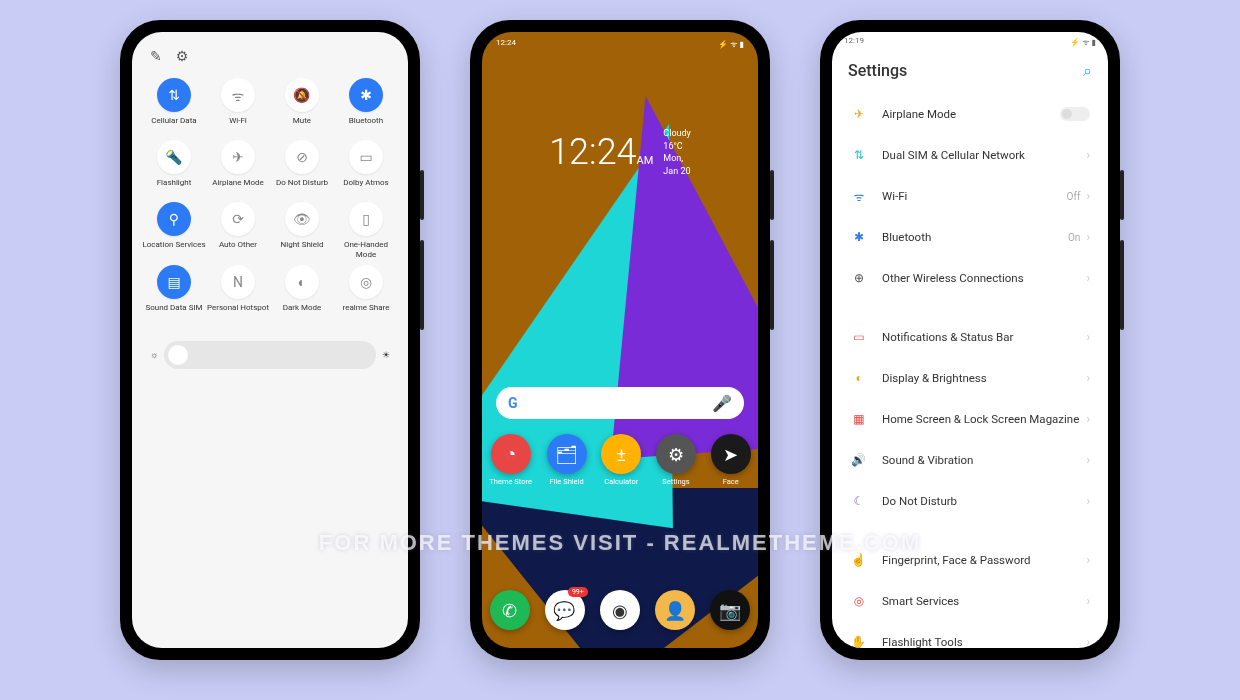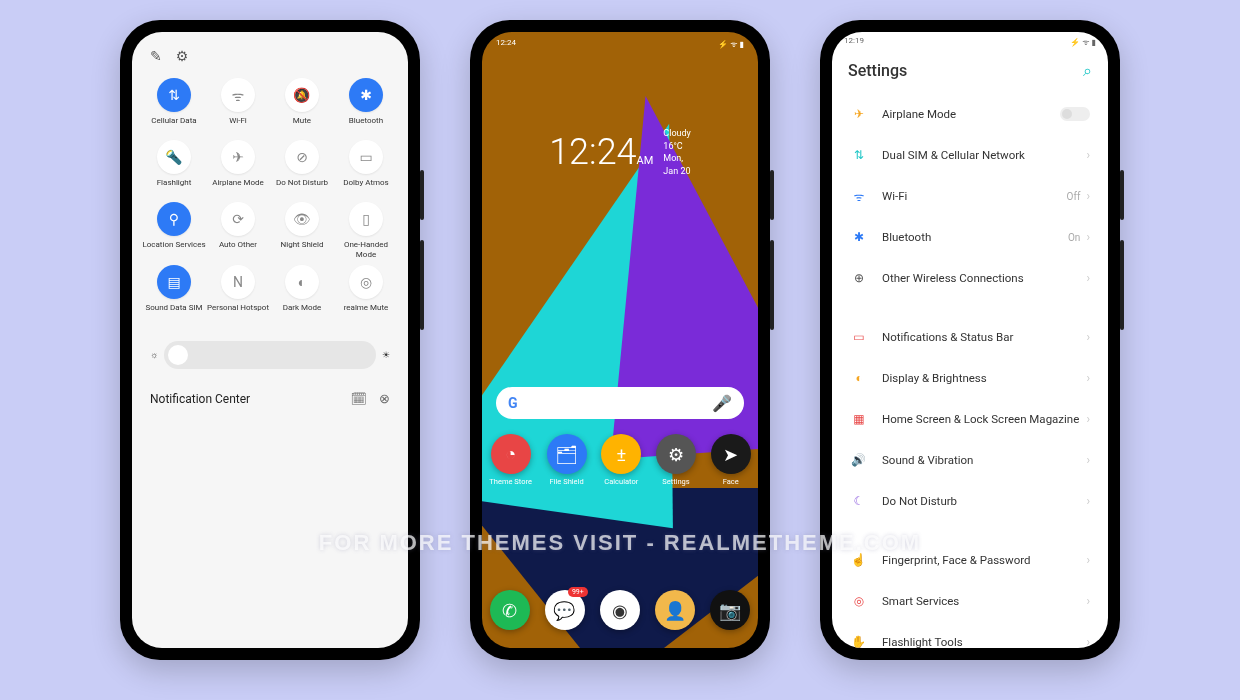--- a/index.html
+++ b/index.html
@@ -135,36 +135,29 @@
             <div class="qs-item">
               <div class="qs-circle">N</div>
               <div class="qs-label">Personal Hotspot</div>
             </div>
             <div class="qs-item">
               <div class="qs-circle">◐</div>
               <div class="qs-label">Dark Mode</div>
             </div>
             <div class="qs-item">
               <div class="qs-circle">◎</div>
-              <div class="qs-label">realme Mute</div>
+              <div class="qs-label">realme Share</div>
             </div>
           </div>
    <div class="qs-slider">
     <span>☼</span>
     <div class="qs-track">
               <div class="qs-thumb"></div>
             </div>
     <span>☀</span>
-   </div>
-   <div class="qs-notif">
-    <span>Notification Center</span>
-    <div class="qs-notif-icons">
-     <span>🗓</span>
-     <span>⊗</span>
-    </div>
    </div>
   </div>
  </div>
 </div>
 
 <div class="phone">
  <div class="screen">
   <div class="home-bg">
    <div class="tri3"></div>
           <div class="tri1"></div>

